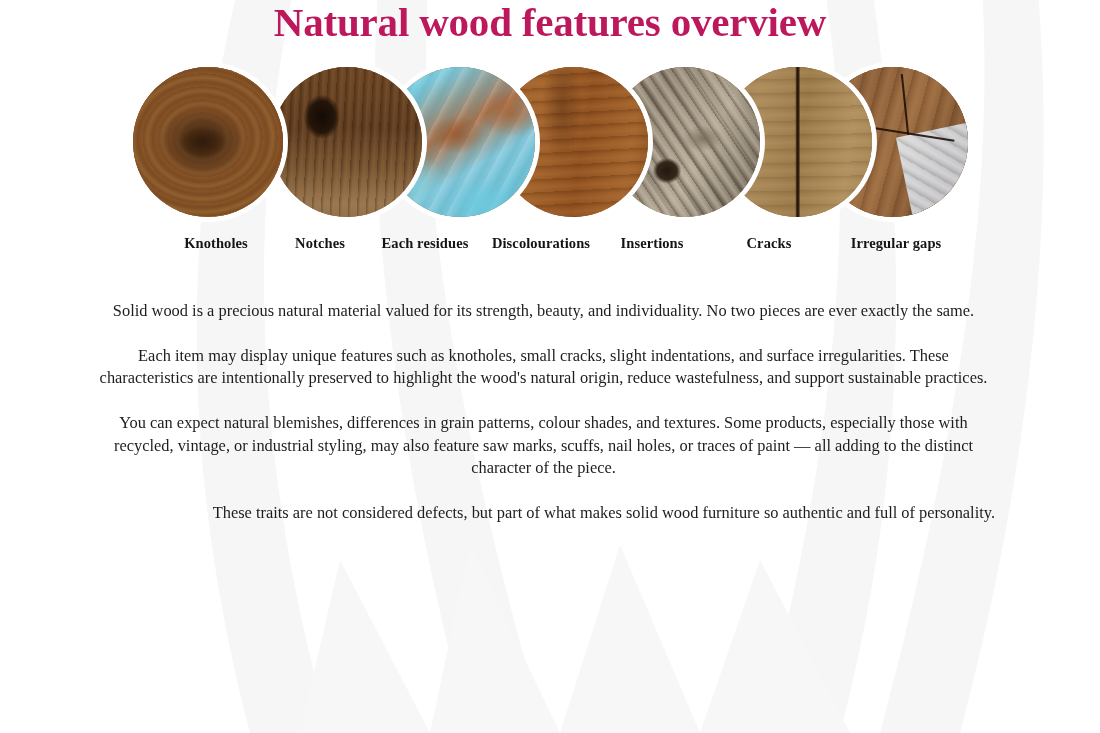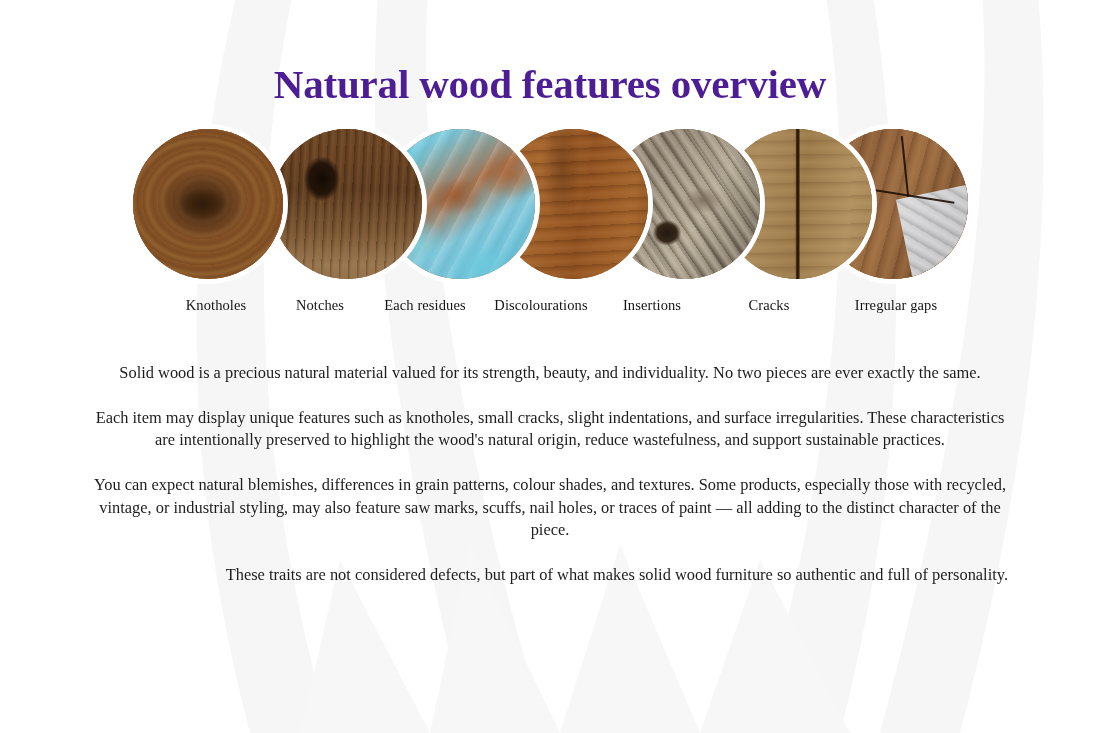--- a/index.html
+++ b/index.html
@@ -33,23 +33,22 @@
     height: 733px;
     box-sizing: border-box;
   }
 
   
   .title {
     text-align: center;
     font-size: 41px;
     font-weight: bold;
     letter-spacing: -0.2px;
-    color: #4c1d95;
+    color: #be185d;
     margin: 0;
-    padding-top: 62px;
     line-height: 1.1;
   }
 
   
   .features {
     position: relative;
     width: 1100px;
     height: 205px;
     margin-top: 22px;
   }
@@ -74,21 +73,21 @@
     width: 120%;
     height: 120%;
   }
   .feature .cap {
     position: absolute;
     top: 168px;
     left: 50%;
     transform: translateX(-50%);
     white-space: nowrap;
     font-size: 14.5px;
-    font-weight: normal;
+    font-weight: bold;
     color: #141414;
     letter-spacing: 0.1px;
   }
 
   
   .f0 { left: 133px; z-index: 37; }
   .f1 { left: 272px; z-index: 36; }
   .f2 { left: 385px; z-index: 35; }
   .f3 { left: 498px; z-index: 34; }
   .f4 { left: 610px; z-index: 33; }
@@ -201,21 +200,21 @@
   .gap-c { left: 56%; top: 12%; width: 2px; height: 34%; transform: rotate(-6deg); }
 
   
   .body-copy {
     width: 916px;
     margin: 0 auto;
     padding-top: 28px;
     text-align: center;
   }
   .body-copy p {
-    margin: 0 0 22px 0;
+    margin: 0 13px 22px 0;
     font-size: 16.4px;
     line-height: 1.38;
     color: #1d1d1d;
   }
   .body-copy p:last-child { margin-bottom: 0; text-align: right; }
 </style>
 </head>
 <body>
 
 <div class="watermark">

